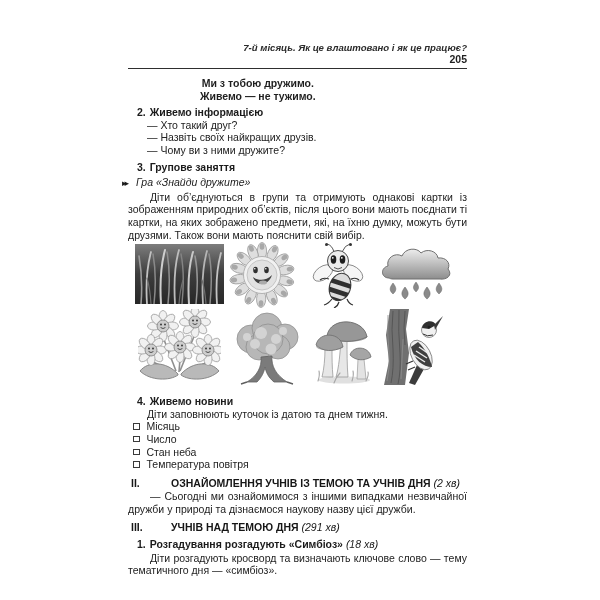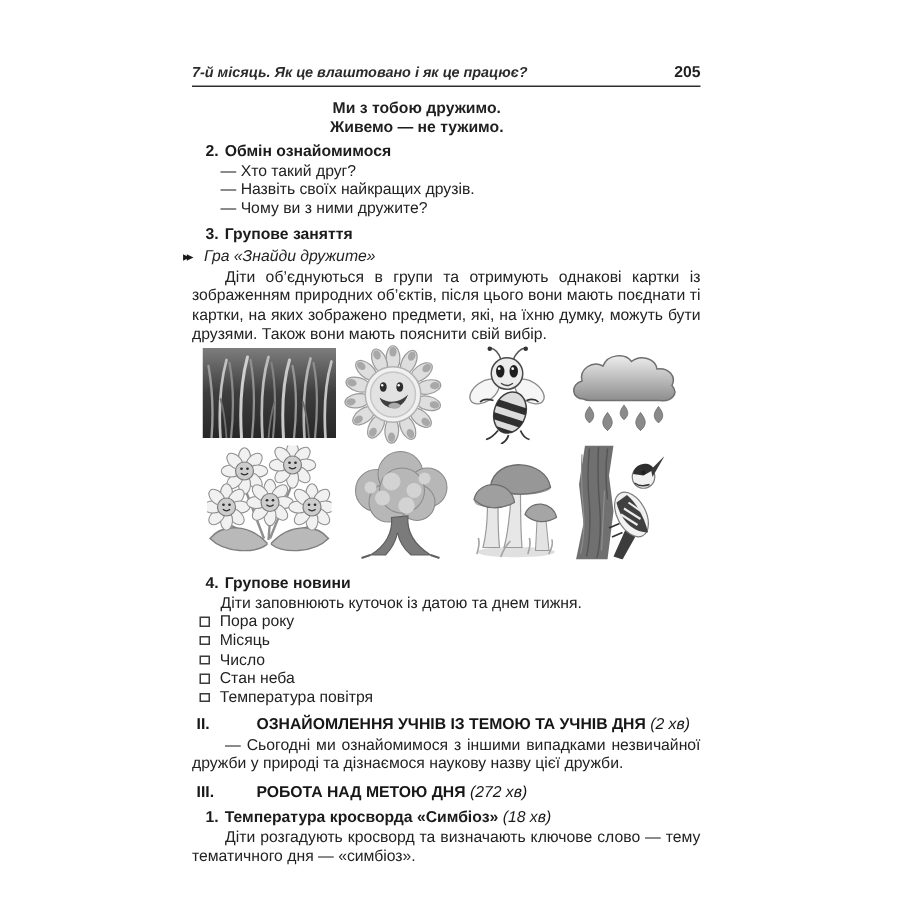--- a/index.html
+++ b/index.html
@@ -5,25 +5,25 @@
   html,body { margin:0; padding:0; background:#ffffff; }
   .page {
     position:relative; width:600px; height:600px; background:#ffffff;
     font-family:"Liberation Sans","DejaVu Sans",sans-serif;
     color:#222; overflow:hidden;
   }
   .column { position:absolute; left:128px; top:42px; width:339px; }
 
   
   .runhead { display:flex; justify-content:space-between; align-items:flex-end;
-             border-bottom:1.2px solid #2e2e2e; padding-bottom:3px; }
+             border-bottom:1.2px solid #2e2e2e; padding-bottom:3px;flex-direction:column; }
   .runhead-title { font-style:italic; font-weight:bold; font-size:9.6px; color:#2b2b2b; }
   .runhead-page { font-weight:bold; font-size:10.5px; color:#1f1f1f; }
 
-  .verse { margin:8px 0 0 92px; width:max-content; text-align:center;
+  .verse { margin:8px 0 0 72px; width:max-content; text-align:center;
            font-weight:bold; font-size:10.5px; line-height:13px; color:#1f1f1f; }
 
   .fs { font-size:10.5px; line-height:12.6px; }
   .item-title { font-weight:bold; margin:4px 0 0 9px; color:#1b1b1b; }
   .num { margin-right:4px; }
   .question { margin:0 0 0 19px; }
   .game-line { margin:3px 0 0 -6px; font-style:italic; color:#222; }
   .game-marker { font-style:normal; font-weight:bold; letter-spacing:-2px; margin-right:9px; font-size:9px; color:#1a1a1a; }
   .para { margin:1px 0 0 0; text-align:justify; text-indent:22px; }
   .samples { margin:0 0 0 22px; font-style:italic; }
@@ -51,21 +51,21 @@
       <span class="runhead-title">7-й місяць. Як це влаштовано і як це працює?</span>
       <span class="runhead-page">205</span>
     </div>
 
     <div class="verse fs">
       <div>Ми з тобою дружимо.</div>
       <div>Живемо — не тужимо.</div>
     </div>
 
     <div class="item-title fs">
-      <span class="num">2.</span><span>Обмін ознайомимося</span>
+      <span class="num">2.</span><span>Живемо інформацією</span>
     </div>
     <div class="question fs">— Хто такий друг?</div>
     <div class="question fs">— Назвіть своїх найкращих друзів.</div>
     <div class="question fs">— Чому ви з ними дружите?</div>
 
     <div class="item-title fs">
       <span class="num">3.</span><span>Групове заняття</span>
     </div>
     <div class="game-line fs">
       <span class="game-marker">▸▸</span><span>Гра «Знайди дружите»</span>
@@ -470,28 +470,24 @@
           <path d="M44,25 Q48,28 54,26" fill="none" stroke="#333" stroke-width="1"></path>
           <g stroke="#333" stroke-width="1.2" fill="none">
             <path d="M34,52 L27,55"></path>
               <path d="M36,58 L29,61"></path>
           </g>
         </svg>
       </div>
     </div>
 
     <div class="item-title fs" style="margin-top:6px;">
-      <span class="num">4.</span><span>Групове новини</span>
+      <span class="num">4.</span><span>Живемо новини</span>
     </div>
     <div class="fs" style="margin-left:19px;">Діти заповнюють куточок із датою та днем тижня.</div>
 
-    <div class="bullet-row fs">
-      <span class="bullet-square"></span>
-      <span>Пора року</span>
-    </div>
     <div class="bullet-row fs">
       <span class="bullet-square"></span>
       <span>Місяць</span>
     </div>
     <div class="bullet-row fs">
       <span class="bullet-square"></span>
       <span>Число</span>
     </div>
     <div class="bullet-row fs">
       <span class="bullet-square"></span>
@@ -502,24 +498,24 @@
       <span>Температура повітря</span>
     </div>
 
     <div class="roman fs">
       <span class="rnum">II.</span><span>ОЗНАЙОМЛЕННЯ УЧНІВ ІЗ ТЕМОЮ ТА УЧНІВ ДНЯ</span>
       <span class="dur">(2 хв)</span>
     </div>
     <div class="para fs">— Сьогодні ми ознайомимося з іншими випадками незвичайної дружби у природі та дізнаємося наукову назву цієї дружби.</div>
 
     <div class="roman fs">
-      <span class="rnum">III.</span><span>РОБОТА НАД МЕТОЮ ДНЯ</span>
-      <span class="dur">(272 хв)</span>
+      <span class="rnum">III.</span><span>УЧНІВ НАД ТЕМОЮ ДНЯ</span>
+      <span class="dur">(291 хв)</span>
     </div>
 
     <div class="task-title fs">
-      <span class="num">1.</span><span>Температура кросворда «Симбіоз»</span>
+      <span class="num">1.</span><span>Розгадування розгадують «Симбіоз»</span>
       <span class="dur">(18 хв)</span>
     </div>
     <div class="para fs">Діти розгадують кросворд та визначають ключове слово — тему тематичного дня — «симбіоз».</div>
 
   </div>
 </div>
 
 </body></html>

